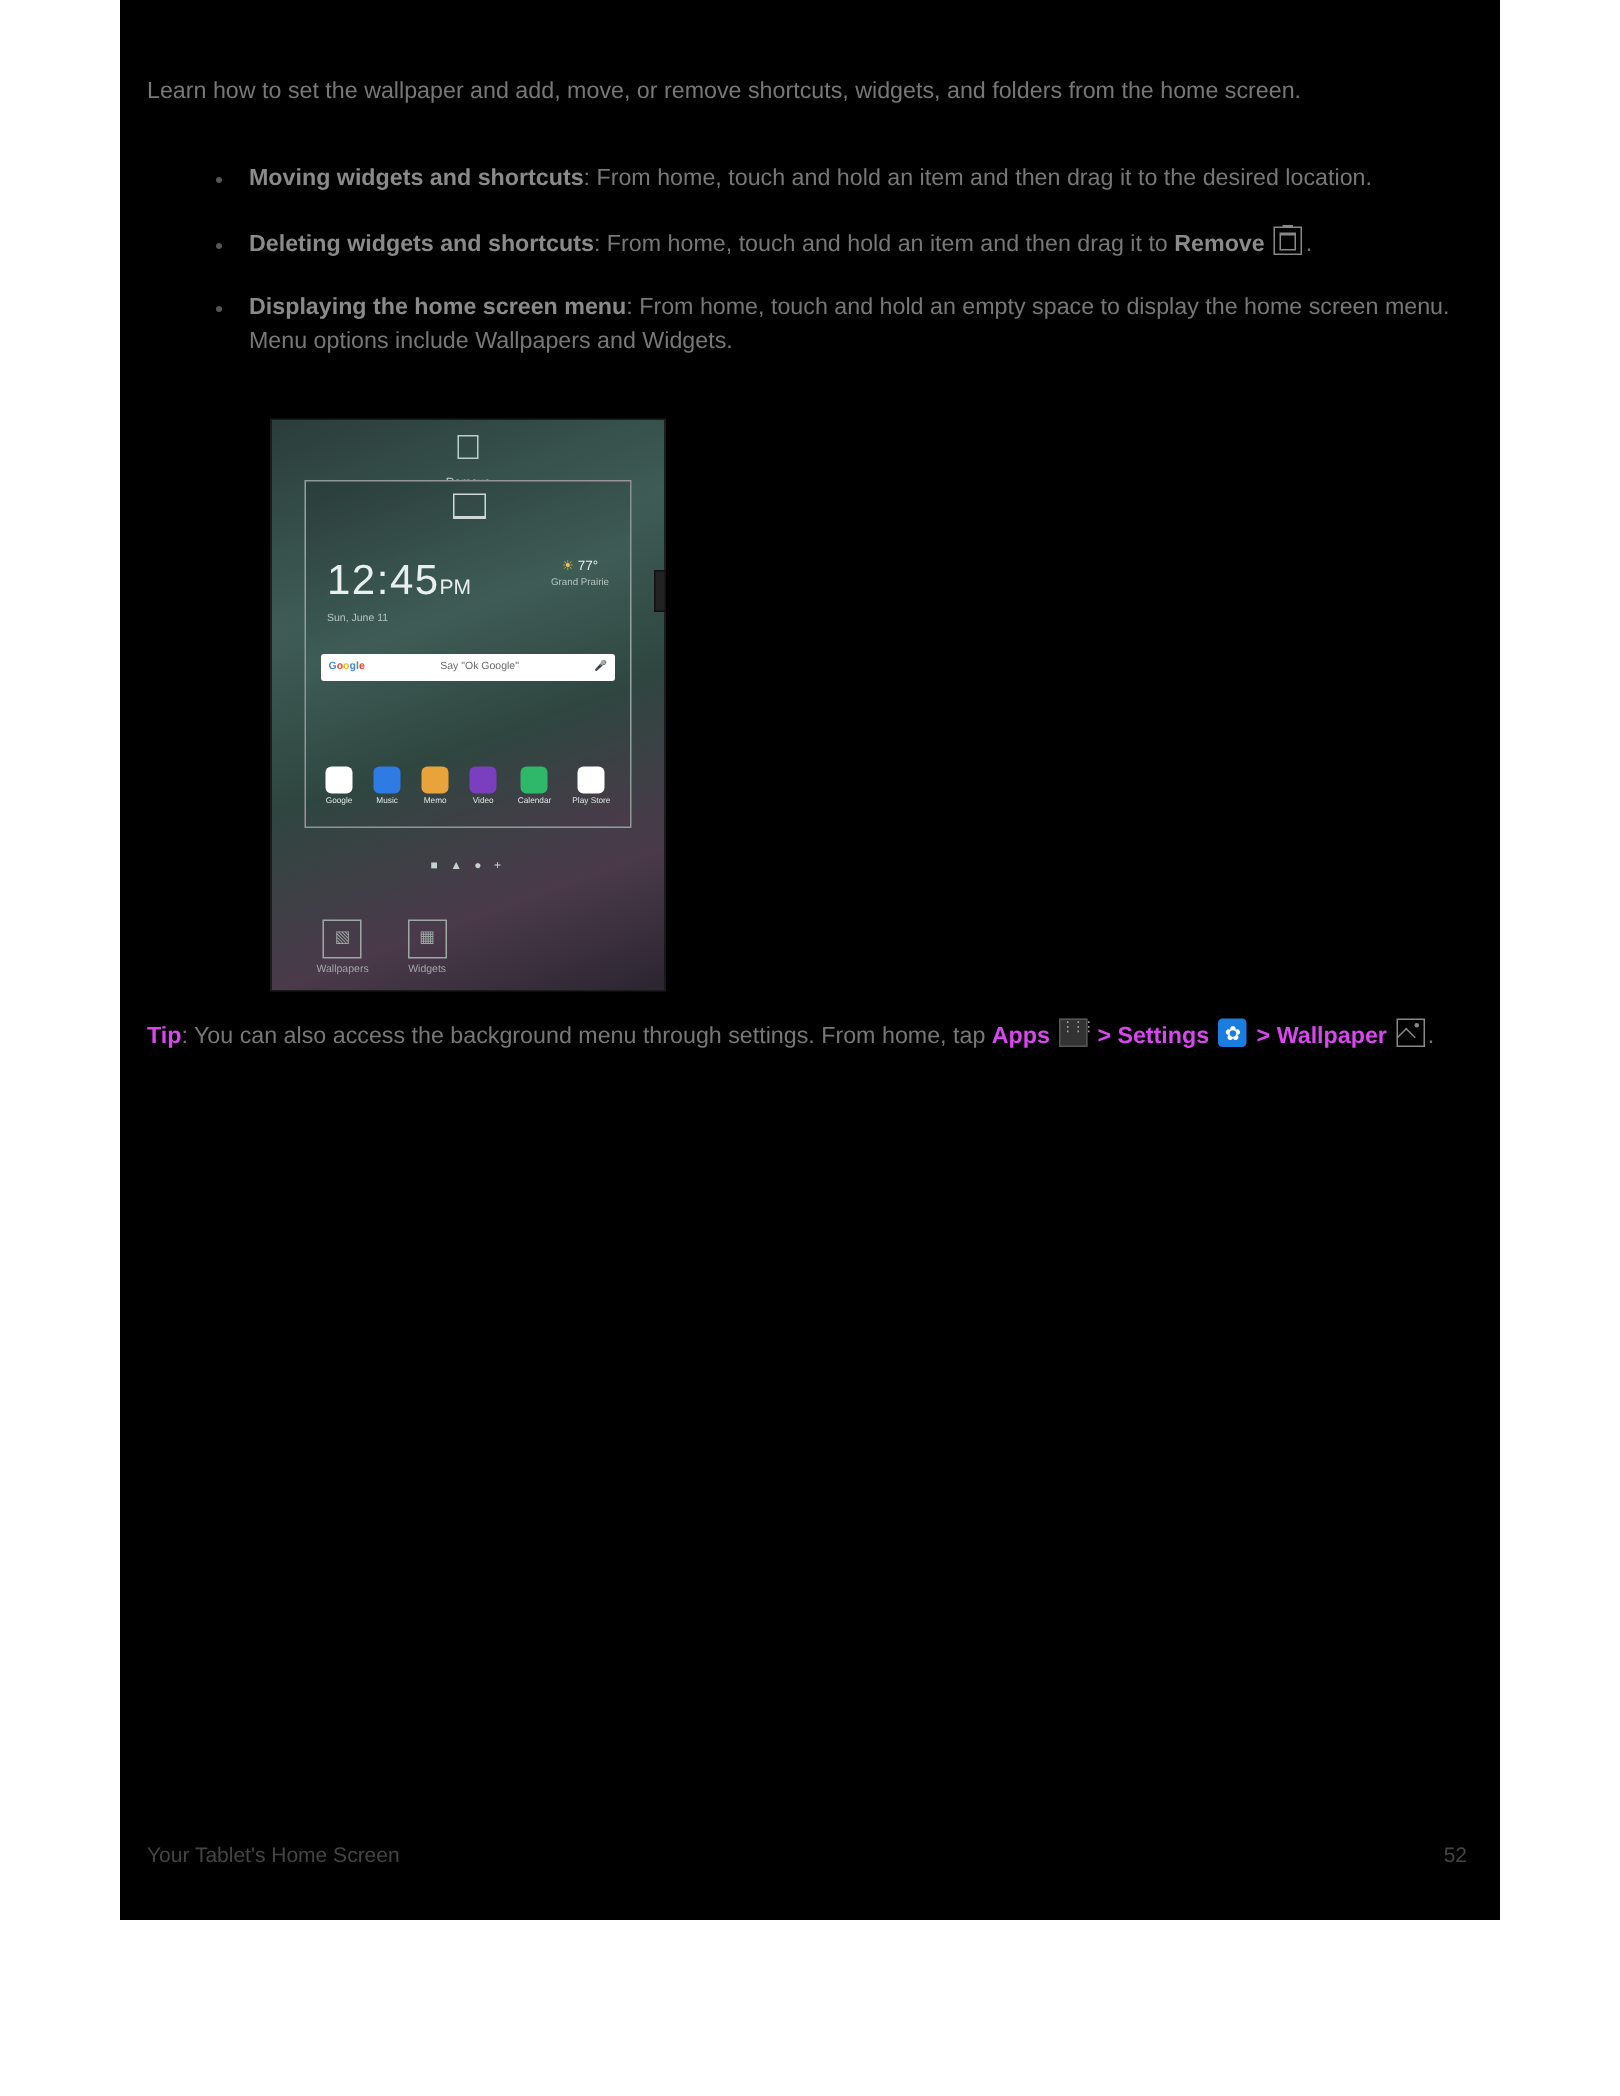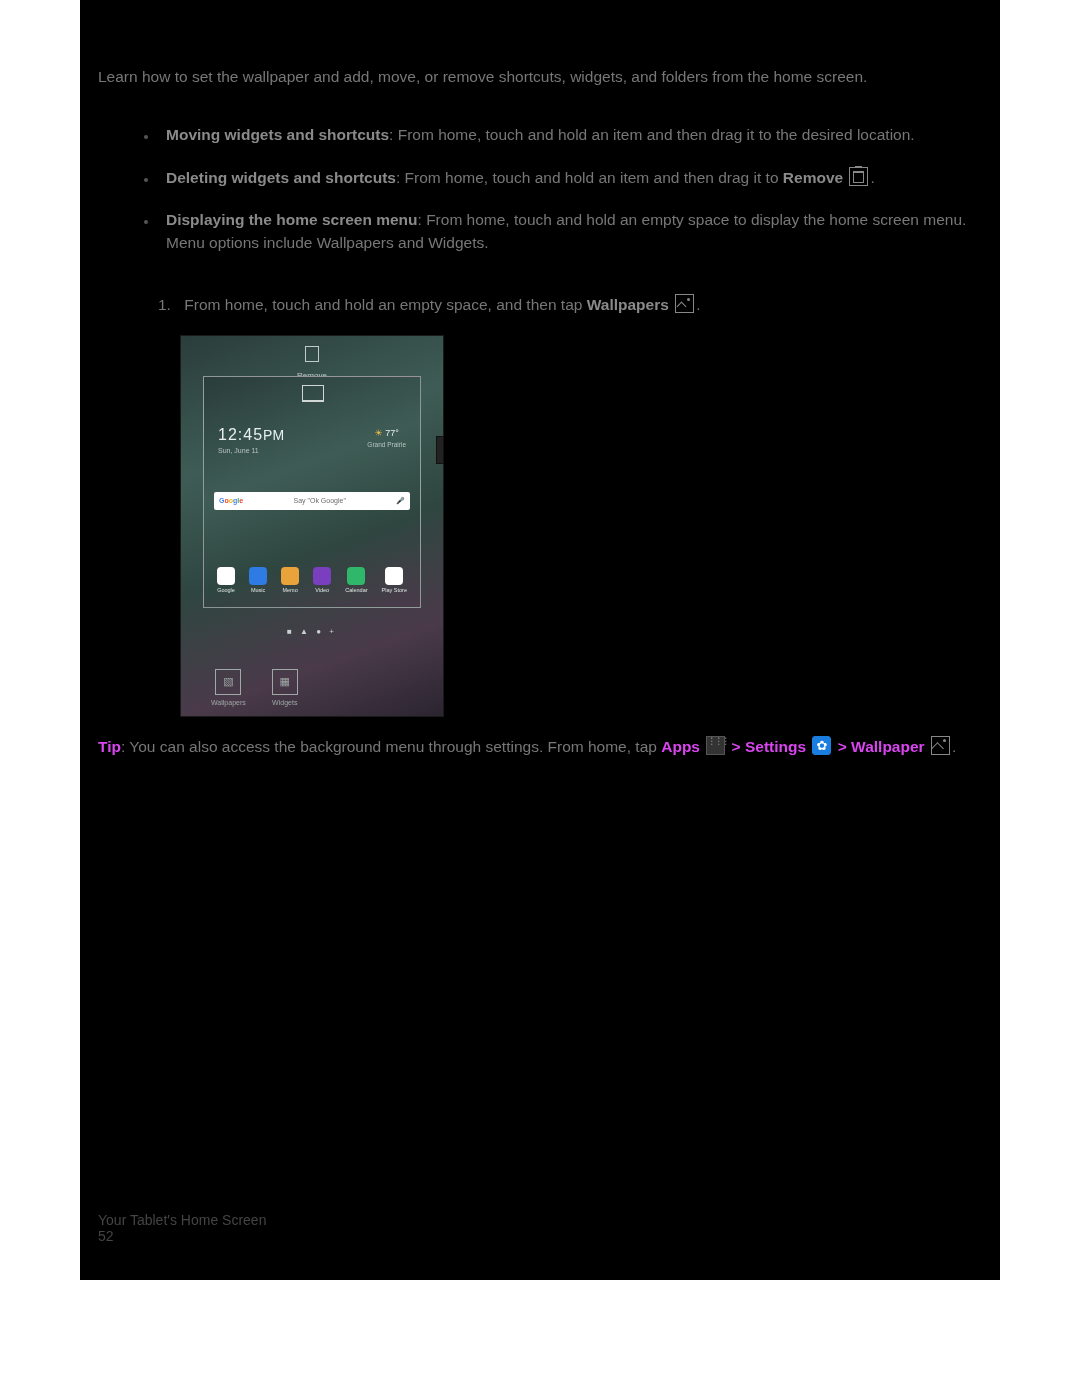--- a/index.html
+++ b/index.html
@@ -19,21 +19,20 @@
     position: relative;
     box-sizing: border-box;
   }
   .content {
     padding: 0 22px 0 18px;
     font-size: 15.5px;
     line-height: 1.45;
   }
   .intro {
     margin-bottom: 36px;
-    margin-top: 16px;
   }
   .bullets {
     margin: 0 0 40px 0;
     padding-left: 60px;
   }
   .bullets li {
     margin-bottom: 20px;
     padding-left: 8px;
   }
   .bullets li::marker {
@@ -154,21 +153,20 @@
   }
   .footer {
     position: absolute;
     bottom: 36px;
     left: 18px;
     right: 22px;
     color: #444;
     font-size: 14px;
     display: flex;
     justify-content: space-between;
-    flex-direction: column;
   }
   
   .screenshot {
     width: 262px;
     height: 380px;
     margin: 10px 0 10px 82px;
     background: linear-gradient(160deg, #2a3d3a 0%, #3e5c55 30%, #2f4640 55%, #4a3a4a 80%, #2b2530 100%);
     position: relative;
     border: 1px solid #1a1a1a;
   }
@@ -190,21 +188,21 @@
     background: linear-gradient(160deg, #2a3d3a 0%, #3e5c55 40%, #2f4640 70%, #4a3a4a 100%);
   }
   .ss-homebtn {
     position:absolute; top:8px; left:50%; margin-left:-10px;
     width:20px; height:14px; border:1.5px solid #cfd8d5; border-bottom-width:2px;
   }
   .ss-clock {
     position:absolute; top:46px; left:14px;
     color:#e8efed; font-weight:300;
   }
-  .ss-clock .time { font-size:16px; letter-spacing:1px; }
+  .ss-clock .time { font-size:28px; letter-spacing:1px; }
   .ss-clock .pm { font-size:14px; }
   .ss-clock .date { font-size:7px; color:#b8c4c0; }
   .ss-weather {
     position:absolute; top:50px; right:14px;
     color:#e8efed; font-size:9px; text-align:center;margin-left:24px;
   }
   .ss-weather .sun { color:#f3c14b; }
   .ss-weather .city { font-size:6.5px; color:#b8c4c0; }
   .ss-search {
     position:absolute; top:115px; left:10px; right:10px;
@@ -258,25 +256,20 @@
       <li>
         <span class="bold">Deleting widgets and shortcuts</span><span>: From home, touch and hold an item and then drag it to </span><span class="bold">Remove</span>
         <span class="icon-box icon-trash"></span><span>.</span>
       </li>
       <li>
         <span class="bold">Displaying the home screen menu</span><span>: From home, touch and hold an empty space to display the home screen menu. Menu options include Wallpapers and Widgets.</span>
       </li>
     </ul>
 
 
-    <div class="numbered">
-      <span class="num">1.</span>
-      <span>From home, touch and hold an empty space, and then tap </span><span class="bold">Wallpapers</span>
-      <span class="icon-box icon-image"></span><span>.</span>
-    </div>
 
     <div class="screenshot">
       <div class="ss-top">
         <div class="trash-mini"></div>
         <div class="remove-mini">Remove</div>
       </div>
       <div class="side-handle"></div>
       <div class="ss-preview">
         <div class="ss-homebtn"></div>
         <div class="ss-clock">

